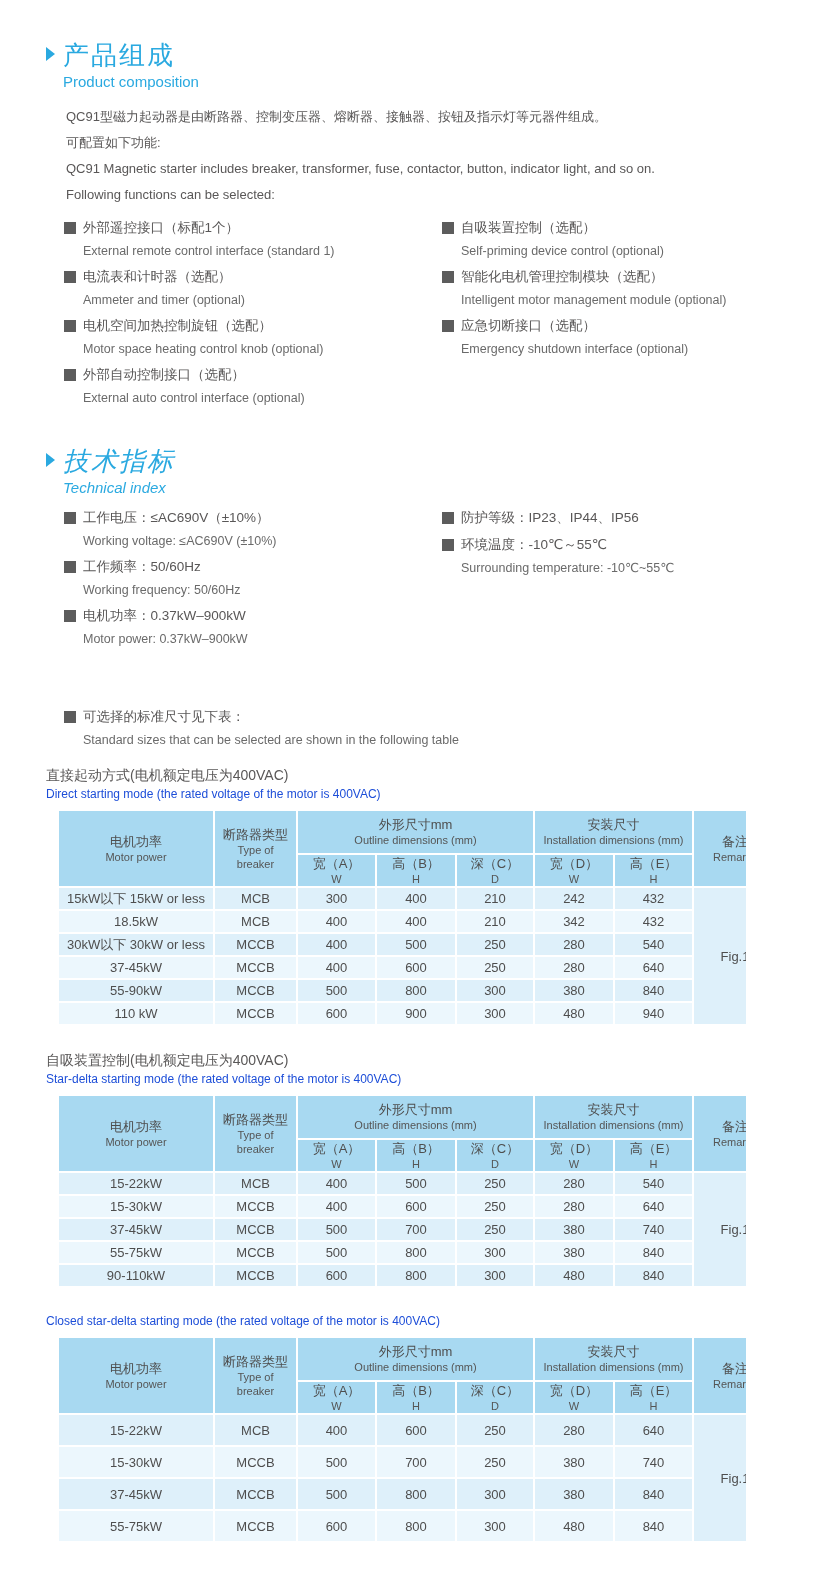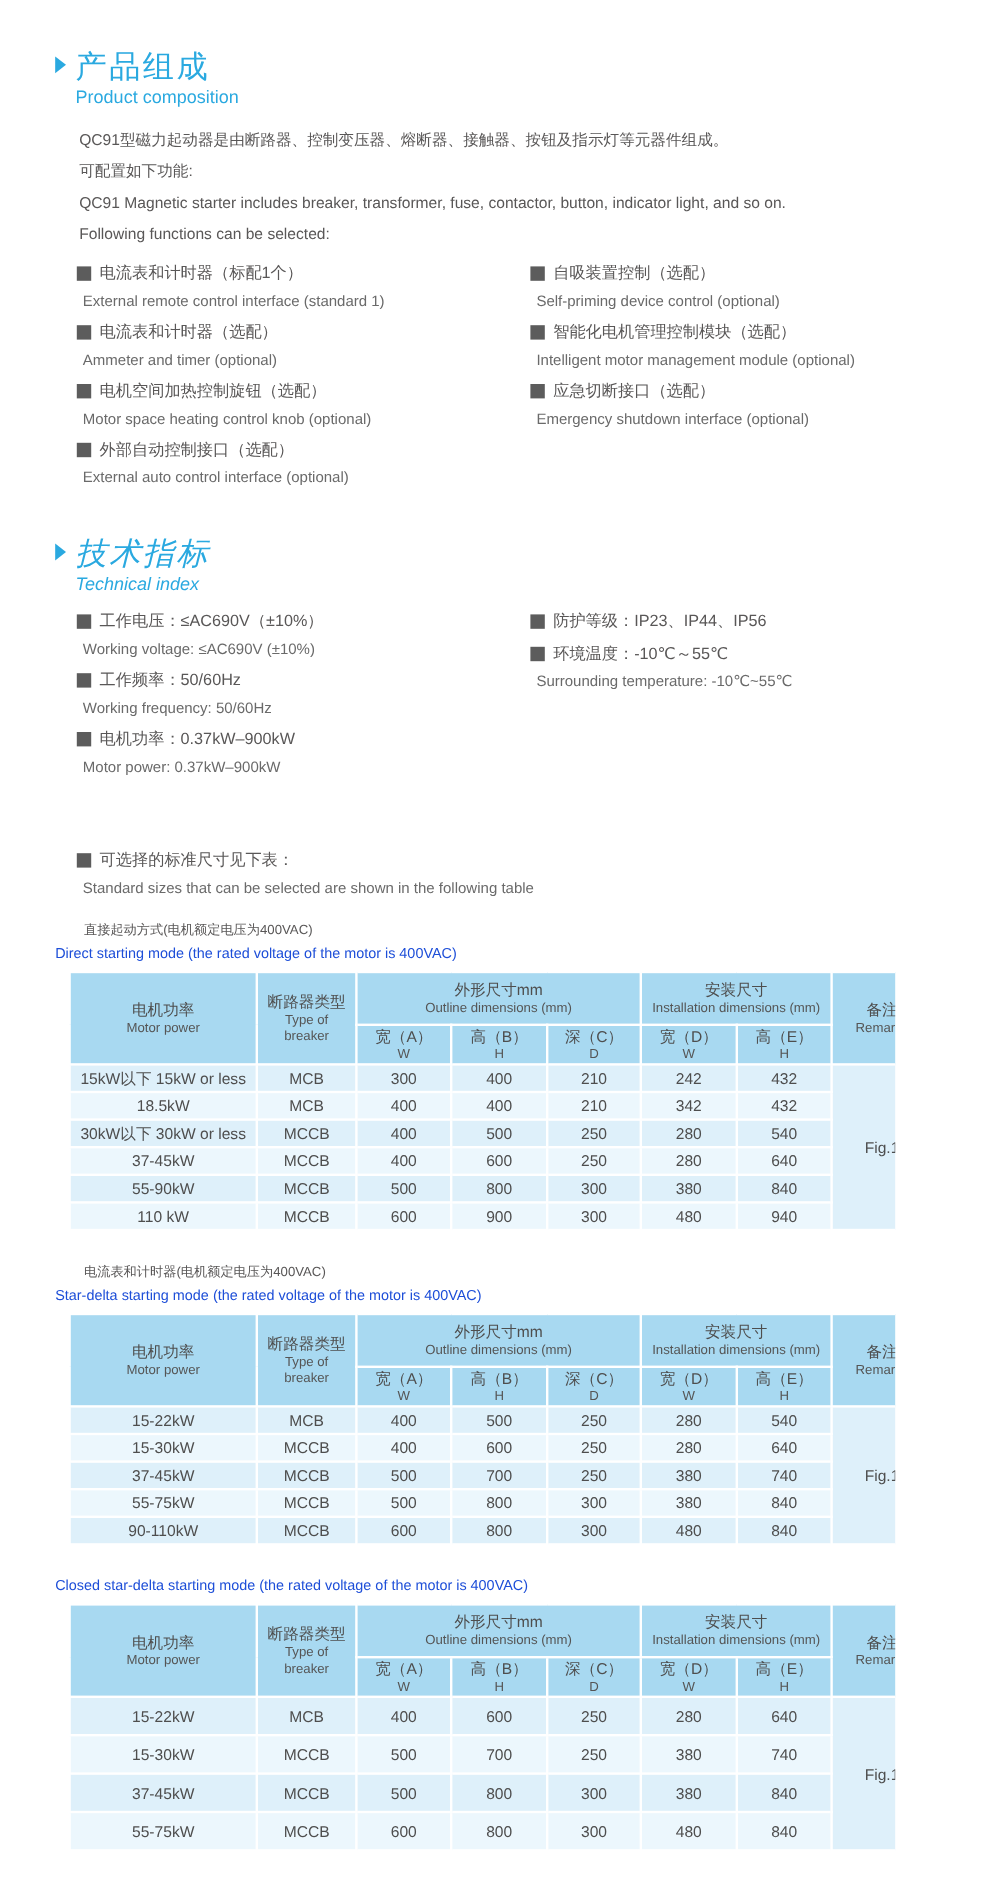--- a/index.html
+++ b/index.html
@@ -18,28 +18,28 @@
   .paras{margin:12px 0 0 66px;}
   .para{font-size:13px;line-height:26px;color:#595757;}
 
   
   .cols{display:flex;margin-top:8px;}
   .col-l{width:378px;margin-left:64px;}
   .col-r{flex:1;}
   .feat{margin-bottom:3px;}
   .feat-zh{display:flex;align-items:center;font-size:13.5px;line-height:24px;color:#595757;}
   .sq{width:12px;height:12px;background:#5c5c5c;margin-right:7px;flex:none;}
-  .feat-en{margin-left:5px;font-size:12.5px;color:#6a6a6a;line-height:22px;margin-bottom:2px;}
+  .feat-en{margin-left:19px;font-size:12.5px;color:#6a6a6a;line-height:22px;margin-bottom:2px;}
 
   .tech{margin-top:34px;font-style:italic;}
   .note{margin:52px 0 0 64px;}
 
   
   .tbl-title{margin:24px 0 5px 46px;}
-  .tbl-title .zh{font-size:11px;line-height:20px;color:#595757;margin-left:24px;}
+  .tbl-title .zh{font-size:14px;line-height:20px;color:#595757;}
   .tbl-title .en{font-size:12px;line-height:19px;color:#1d4ed8;}
 
   
   table.dim{border-collapse:collapse;table-layout:fixed;width:719px;margin-left:57px;}
   table.dim th,table.dim td{border:2px solid #ffffff;text-align:center;vertical-align:middle;font-weight:normal;color:#4e4e4e;}
   table.dim thead th{background:#a8d9f1;}
   .h-zh{font-size:13px;line-height:16px;}
   .h-en{font-size:11px;line-height:14px;color:#555;}
   tr.hr1 th{height:44px;}
   tr.hr2 th{height:33px;}
@@ -69,21 +69,21 @@
     <div class="para">可配置如下功能:</div>
     <div class="para">QC91 Magnetic starter includes breaker, transformer, fuse, contactor, button, indicator light, and so on.</div>
     <div class="para">Following functions can be selected:</div>
   </div>
 
   <div class="cols">
     <div class="col-l">
         <div class="feat">
           <div class="feat-zh">
             <span class="sq"></span>
-            <span>电流表和计时器（标配1个）</span>
+            <span>外部遥控接口（标配1个）</span>
           </div>
           <div class="feat-en">External remote control interface (standard 1)</div>
         </div>
         <div class="feat">
           <div class="feat-zh">
             <span class="sq"></span>
             <span>电流表和计时器（选配）</span>
           </div>
           <div class="feat-en">Ammeter and timer (optional)</div>
         </div>
@@ -298,21 +298,21 @@
           <td>600</td>
           <td>900</td>
           <td>300</td>
           <td>480</td>
           <td>940</td>
         </tr>
       </tbody>
     </table>
 
   <div class="tbl-title">
-    <div class="zh">电流表和计时器(电机额定电压为400VAC)</div>
+    <div class="zh">自吸装置控制(电机额定电压为400VAC)</div>
     <div class="en">Star-delta starting mode (the rated voltage of the motor is 400VAC)</div>
   </div>
   <table class="dim rows-short">
       <colgroup>
         <col style="width: 156px;">
         <col style="width: 83px;">
         <col style="width: 79px;">
         <col style="width: 80px;">
         <col style="width: 78px;">
         <col style="width: 80px;">

